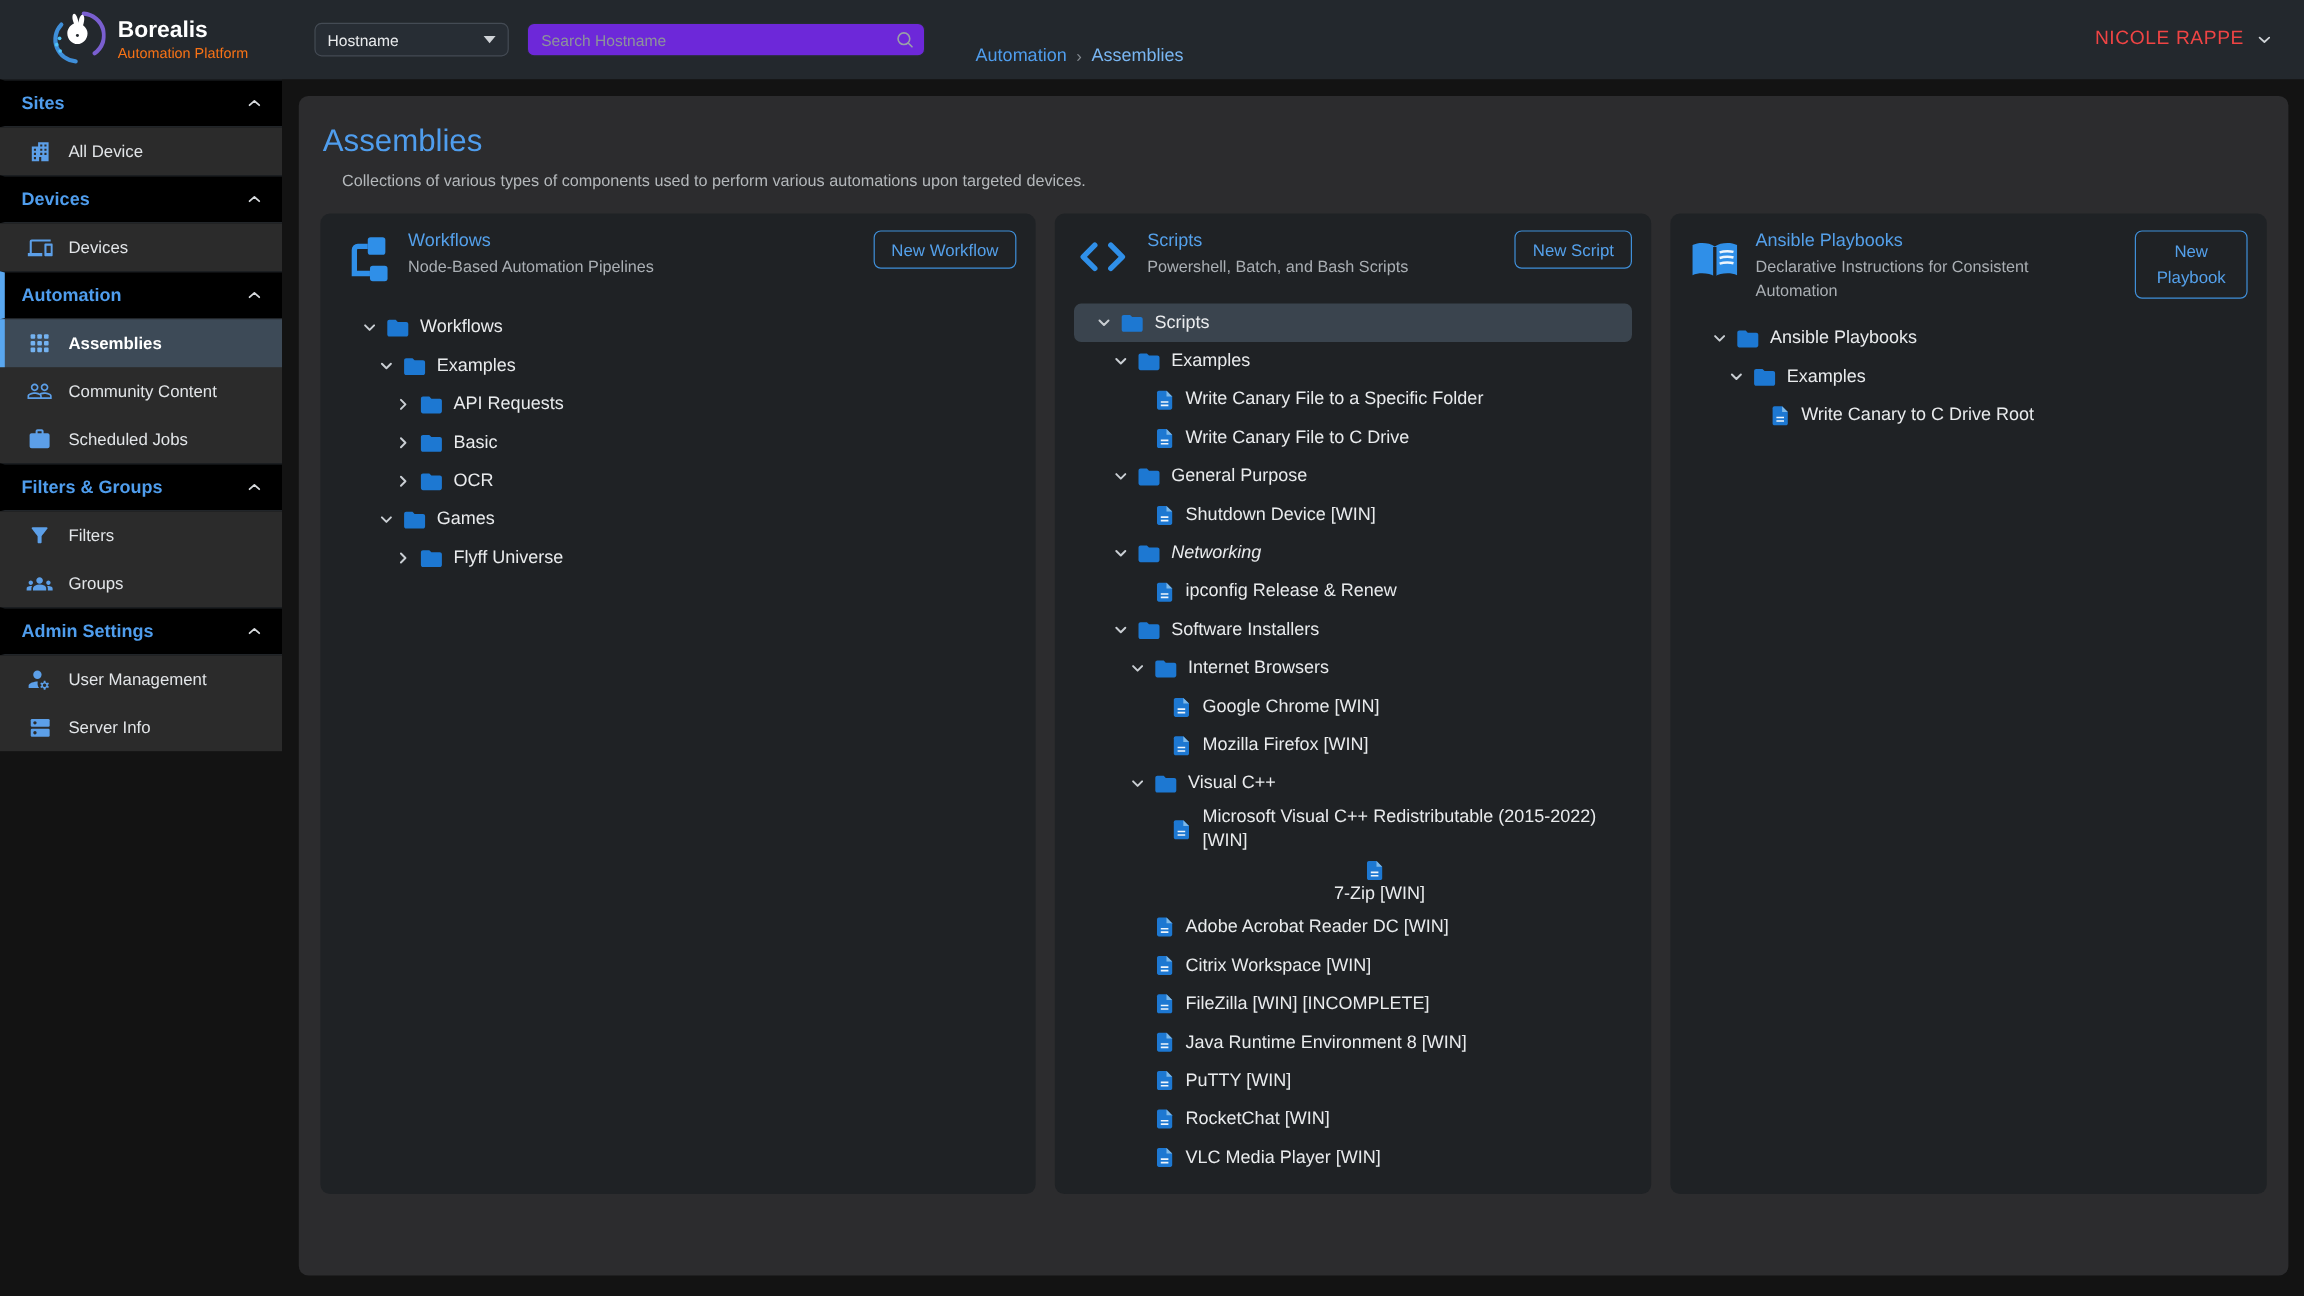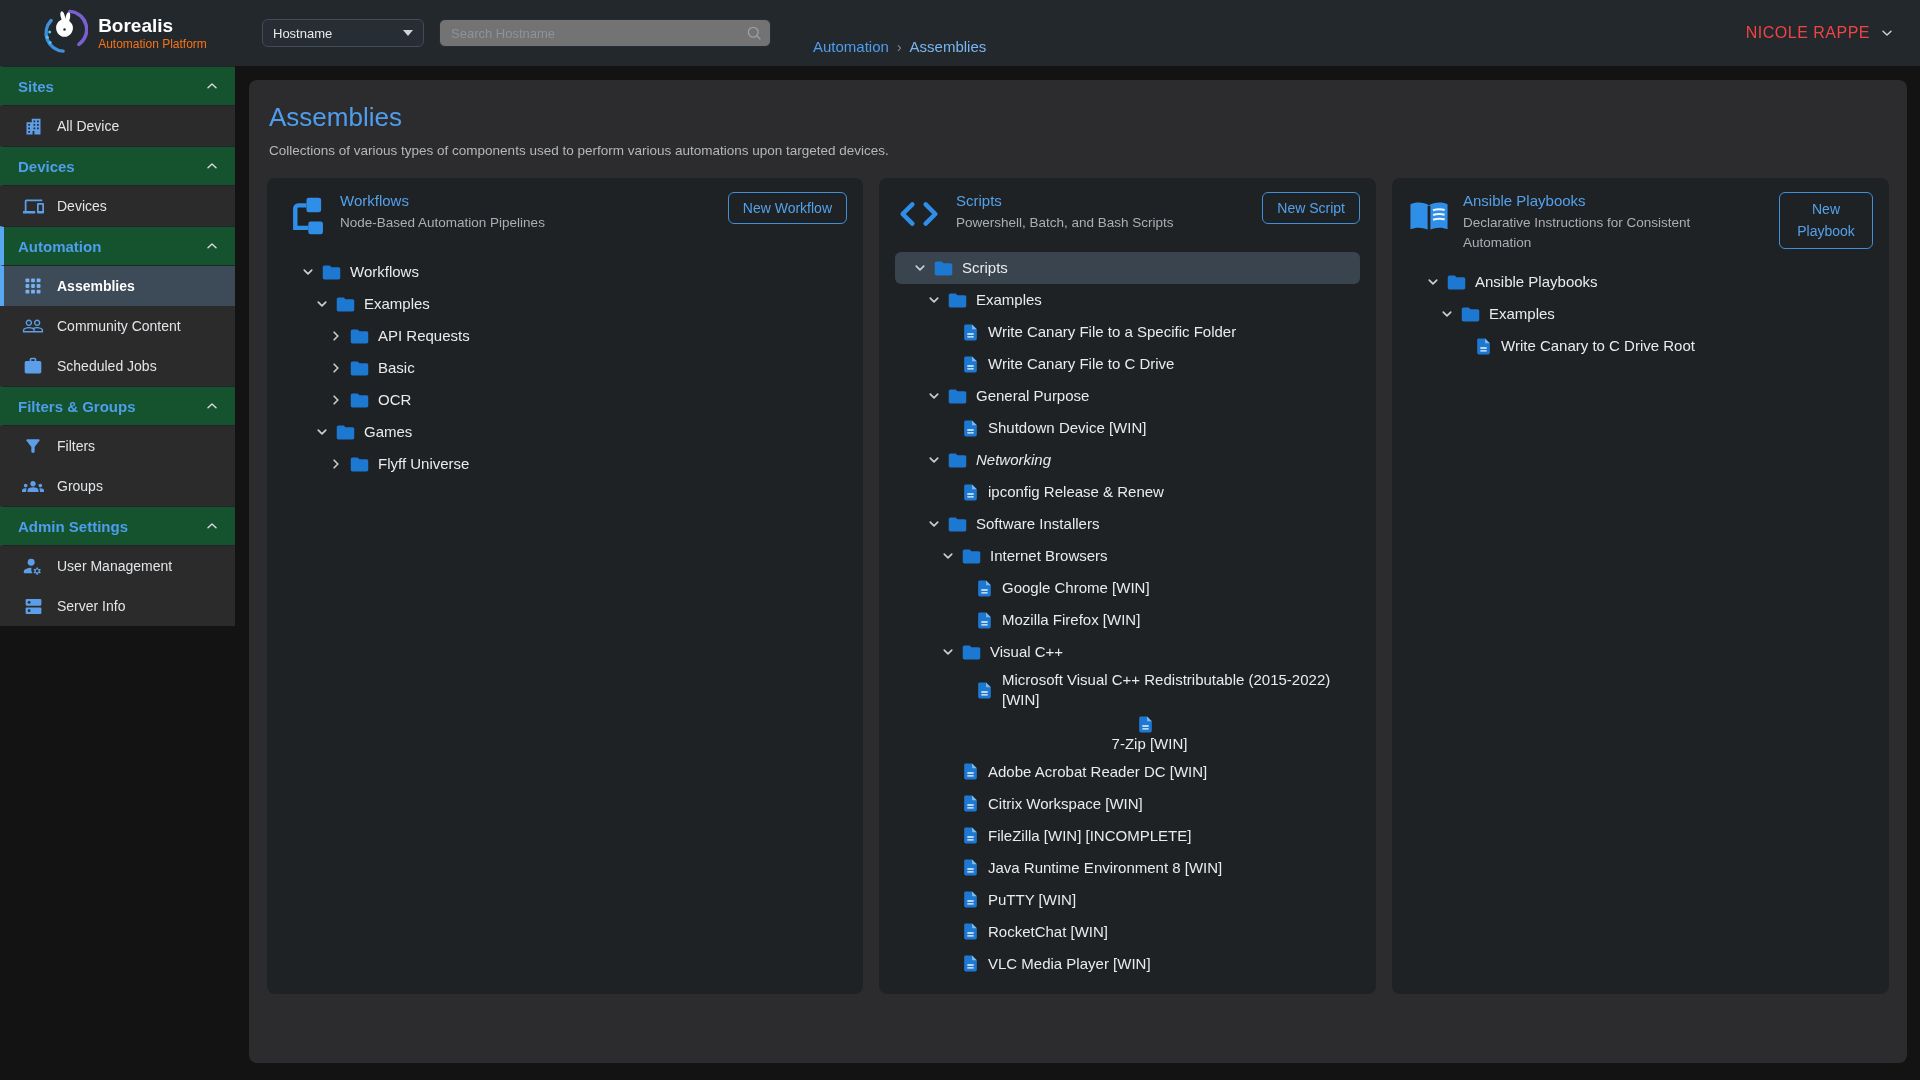--- a/index.html
+++ b/index.html
@@ -19,58 +19,58 @@
   .brand-sub  { font-size:12px; color:#f97316; }
   .host-select {
     margin-left:27px; width:162px; height:28px;
     background:#272d34; border:1px solid #444b54; border-radius:6px;
     display:flex; align-items:center; justify-content:space-between;
     padding:0 10px; font-size:13px; color:#e8eaec; cursor:pointer; flex:none;
   }
   .caret-down { width:0; height:0; border-left:5px solid transparent; border-right:5px solid transparent; border-top:6px solid #cfd3d7; }
   .searchbox { position:relative; margin-left:15px; width:332px; height:28px; flex:none; }
   .searchbox input {
-    width:100%; height:100%; background:#737373; border:1px solid #262c33; border-radius:6px;
+    width:100%; height:100%; background:#6d28d9; border:1px solid #262c33; border-radius:6px;
     color:#e8eaec; font-size:13px; padding:0 32px 0 11px; outline:none;
     font-family:"Liberation Sans", sans-serif;
   }
   .searchbox input::placeholder { color:#8d939a; }
   .searchbox .mag { position:absolute; right:8px; top:5px; color:#99a0a7; }
   .breadcrumb { margin-left:42px; align-self:flex-end; margin-bottom:11px; font-size:15px; display:flex; align-items:center; gap:8px; }
   .crumb-1 { color:#4f9ded; cursor:pointer; }
   .crumb-sep { color:#848a90; font-size:14px; }
   .crumb-2 { color:#79b6f2; cursor:pointer; }
   .userbox { margin-left:auto; margin-right:25px; display:flex; align-items:center; gap:9px; cursor:pointer; }
   .username { font-size:16px; letter-spacing:.5px; color:#ef4444; }
   
   .content { display:flex; align-items:flex-start; }
   
   .sidebar { width:235px; flex:none; background:#2b2b2b; }
   .side-header {
     height:40px; display:flex; align-items:center; justify-content:space-between;
     padding-right:15px; padding-left:14px;
-    background:#14532d; border-top:1px solid #212529; border-bottom:1px solid #212529;
+    background:#000000; border-top:1px solid #212529; border-bottom:1px solid #212529;
     border-left:4px solid transparent;
     color:#4f9ded; font-size:15px; font-weight:bold; cursor:pointer;
   }
   .side-header.active { border-left-color:#59a7f0; }
   .side-item {
     height:40px; display:flex; align-items:center; gap:13px;
     padding-left:18px; border-left:4px solid transparent;
     color:#e2e5e8; font-size:14px; cursor:pointer;
   }
   .side-item.selected { background:#3d4a57; border-left-color:#59a7f0; font-weight:bold; color:#ffffff; }
   .side-icon { width:22px; height:22px; flex:none; display:flex; align-items:center; justify-content:center; }
   
   .panel {
     flex:1; margin:14px 13px 0 14px; height:983px;
     background:#2c2c2e; border-radius:8px; padding:20px 18px;
   }
   .page-title { font-size:26px; font-weight:normal; color:#4f9ded; margin:2px 0 10px 2px; }
-  .page-sub { font-size:13.5px; color:#b4b8bb; margin-left:2px; }
+  .page-sub { font-size:13.5px; color:#b4b8bb; margin-left:18px; }
   .cards { display:flex; gap:16px; margin-top:20px; align-items:stretch; }
   .card {
     background:#1f2225; border-radius:8px; padding:14px 16px;
   }
   .card.wf { width:596px; flex:none; }
   .card.sc, .card.pb { flex:1; }
   .card-head { display:flex; align-items:flex-start; gap:13px; }
   .card-icon { flex:none; margin-top:2px; }
   .card-titles { flex:1; }
   .card-title { font-size:15px; color:#54a0ea; margin-bottom:4px; }

